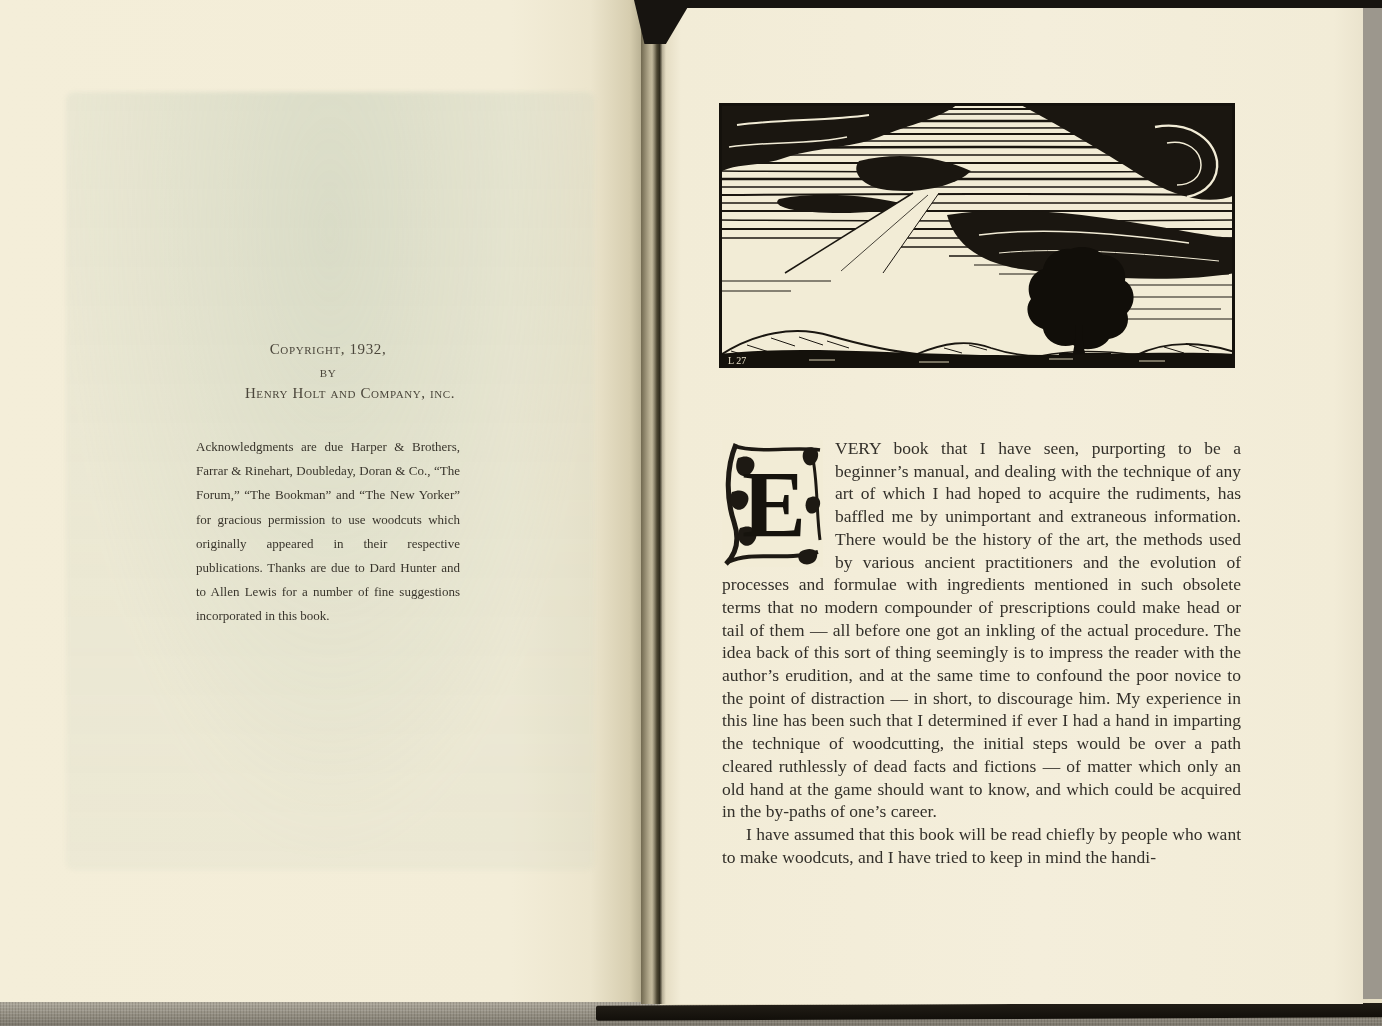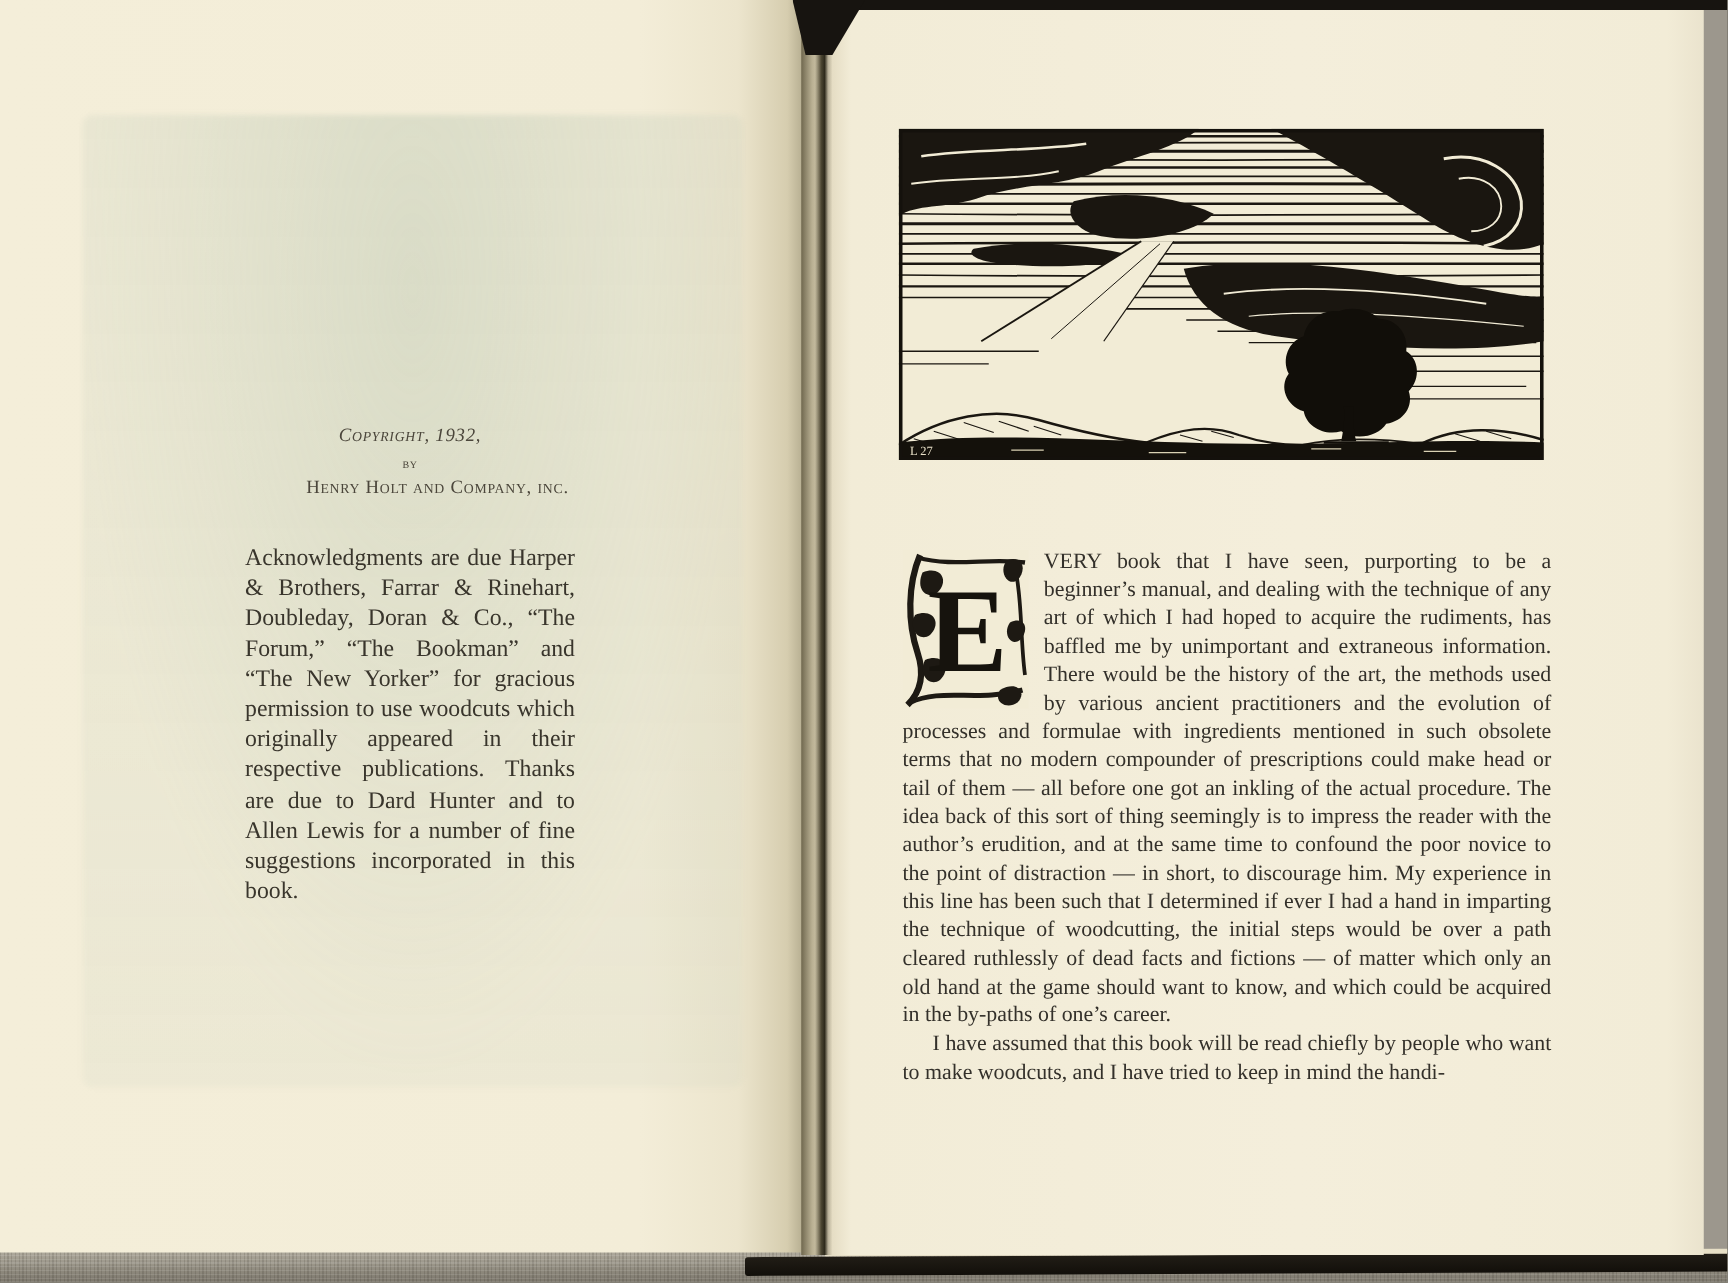--- a/index.html
+++ b/index.html
@@ -39,26 +39,26 @@
     background:linear-gradient(90deg,transparent,#4d4733 35%,#2e2a1c 55%,rgba(60,54,38,.25) 75%,transparent);}
   .showthrough{
     position:absolute;left:66px;top:92px;width:528px;height:778px;
     background:
       radial-gradient(ellipse at 50% 18%, rgba(176,192,170,.28), rgba(176,192,170,0) 70%),
       linear-gradient(rgba(196,206,188,.22), rgba(196,206,188,.14));
     filter:blur(2px);border-radius:8px;
   }
   
   .copyright{position:absolute;left:0;top:341px;width:656px;text-align:center;color:#4b463b;}
-  .copyright .l1{font-variant-caps:small-caps;font-size:15px;letter-spacing:.6px;font-style:italic;}
-  .copyright .l2{font-variant-caps:small-caps;font-size:12px;margin-top:5px;letter-spacing:.5px;}
+  .copyright .l1{font-variant-caps:small-caps;font-size:15px;letter-spacing:.6px;}
+  .copyright .l2{font-variant-caps:small-caps;font-size:16px;margin-top:5px;letter-spacing:.5px;}
   .copyright .l3{font-variant-caps:small-caps;font-size:15px;margin-top:4px;letter-spacing:.6px;padding-left:44px;}
   .acknowledgments{
     position:absolute;left:196px;top:435px;width:264px;
-    font-size:19px;line-height:24.2px;text-align:justify;color:#39352c;
+    font-size:13px;line-height:24.2px;text-align:justify;color:#39352c;
   }
   .printers{position:absolute;left:0;top:805px;width:636px;text-align:center;
     font-size:11px;letter-spacing:1.3px;color:#474239;font-weight:bold;}
   
   .woodcut{position:absolute;left:78px;top:96px;width:516px;height:265px;}
   .preface-heading{position:absolute;left:80px;top:391px;width:520px;text-align:center;
     font-size:19px;letter-spacing:8px;padding-left:8px;box-sizing:border-box;color:#2f2b24;}
   .preface-text{position:absolute;left:81px;top:430px;width:519px;color:#33302a;
     font-size:17.5px;line-height:22.7px;text-align:justify;}
   .preface-text p{margin:0;}

